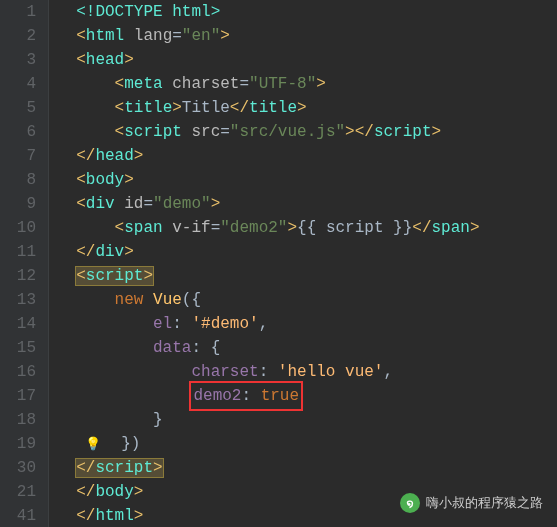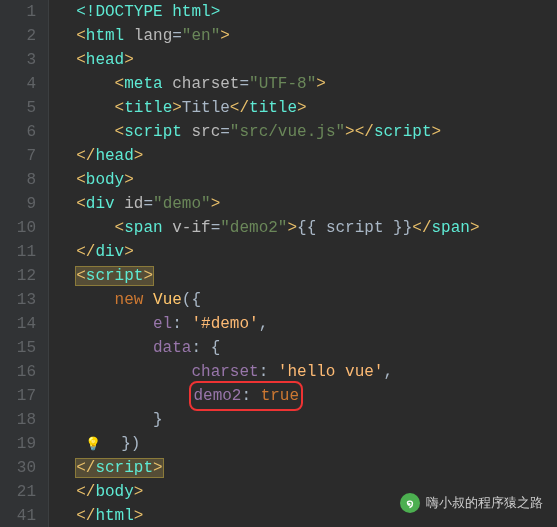--- a/index.html
+++ b/index.html
@@ -48,21 +48,20 @@
   .plain { color: #a9b7c6; }
   .prop { color: #9876aa; }
   .fn { color: #ffc66d; }
   .yellow-box {
     background: rgba(255, 214, 102, 0.2);
     outline: 1px solid #8a7a3a;
   }
   .red-box {
     outline: 2px solid #e33;
     padding: 4px 2px;
-    border-radius: 6px;
   }
   .bulb {
     color: #fdd835;
     font-size: 13px;
   }
   .watermark {
     position: absolute;
     bottom: 12px;
     right: 14px;
     display: flex;

